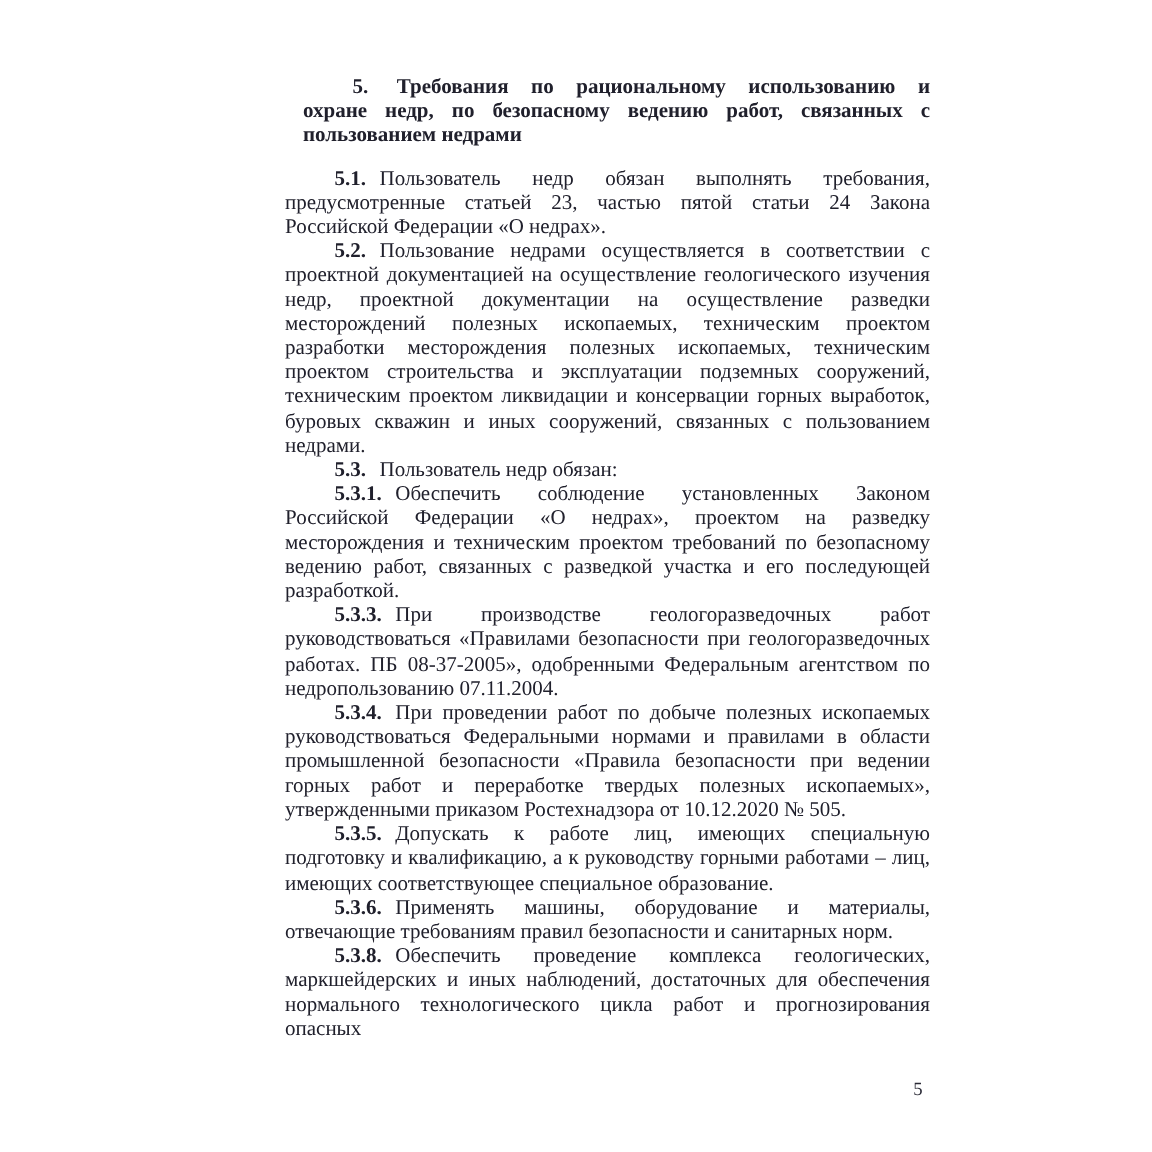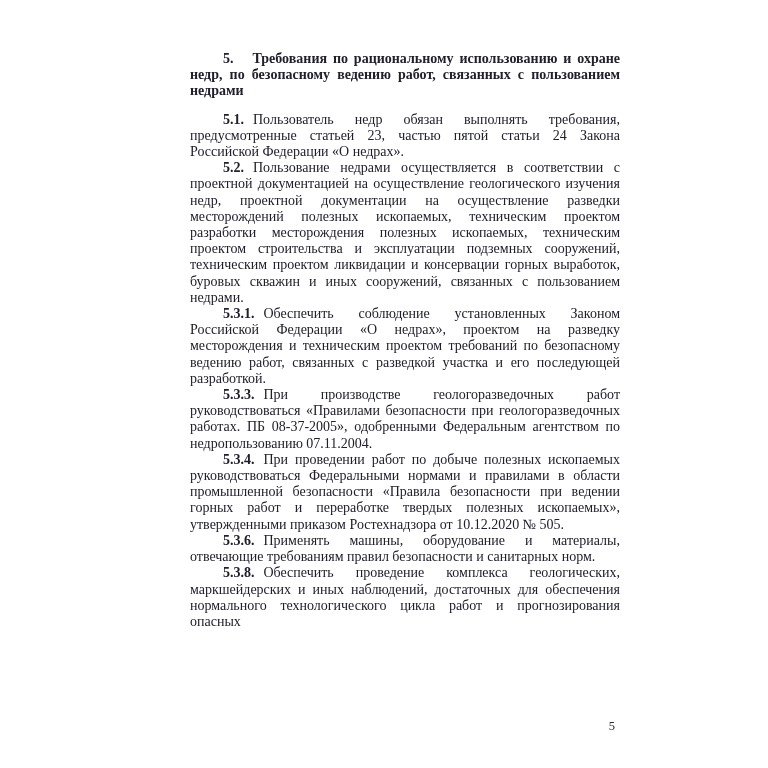--- a/index.html
+++ b/index.html
@@ -20,21 +20,21 @@
     left: 190px;
     top: 51px;
     width: 430px;
     font-size: 14px;
     line-height: 16.2px;
     text-align: justify;
     color: #20202c;
   }
   .heading {
     font-weight: 700;
-    margin: 0 0 12px 0;
+    margin: 0 0 12px 12px;
     text-indent: 33px;
   }
   .para {
     margin: 0;
     text-indent: 33px;
   }
   .num {
     font-weight: 700;
     white-space: nowrap;
   }
@@ -53,28 +53,30 @@
 
 <div class="page">
   <div class="content">
 
     <p class="heading"><span class="num">5.</span><span>Требования по рациональному использованию и охране недр, по безопасному ведению работ, связанных с пользованием недрами</span></p>
 
     <p class="para"><span class="num">5.1.</span><span>Пользователь недр обязан выполнять требования, предусмотренные статьей 23, частью пятой статьи 24 Закона Российской Федерации «О недрах».</span></p>
 
     <p class="para"><span class="num">5.2.</span><span>Пользование недрами осуществляется в соответствии с проектной документацией на осуществление геологического изучения недр, проектной документации на осуществление разведки месторождений полезных ископаемых, техническим проектом разработки месторождения полезных ископаемых, техническим проектом строительства и эксплуатации подземных сооружений, техническим проектом ликвидации и консервации горных выработок, буровых скважин и иных сооружений, связанных с пользованием недрами.</span></p>
 
+    <p class="para"><span class="num">5.3.</span><span>Пользователь недр обязан:</span></p>
 
     <p class="para"><span class="num">5.3.1.</span><span>Обеспечить соблюдение установленных Законом Российской Федерации «О недрах», проектом на разведку месторождения и техническим проектом требований по безопасному ведению работ, связанных с разведкой участка и его последующей разработкой.</span></p>
 
 
     <p class="para"><span class="num">5.3.3.</span><span>При производстве геологоразведочных работ руководствоваться «Правилами безопасности при геологоразведочных работах. ПБ 08-37-2005», одобренными Федеральным агентством по недропользованию 07.11.2004.</span></p>
 
     <p class="para"><span class="num">5.3.4.</span><span>При проведении работ по добыче полезных ископаемых руководствоваться Федеральными нормами и правилами в области промышленной безопасности «Правила безопасности при ведении горных работ и переработке твердых полезных ископаемых», утвержденными приказом Ростехнадзора от 10.12.2020 № 505.</span></p>
 
+    <p class="para"><span class="num">5.3.5.</span><span>Допускать к работе лиц, имеющих специальную подготовку и квалификацию, а к руководству горными работами – лиц, имеющих соответствующее специальное образование.</span></p>
 
     <p class="para"><span class="num">5.3.6.</span><span>Применять машины, оборудование и материалы, отвечающие требованиям правил безопасности и санитарных норм.</span></p>
 
 
     <p class="para"><span class="num">5.3.8.</span><span>Обеспечить проведение комплекса геологических, маркшейдерских и иных наблюдений, достаточных для обеспечения нормального технологического цикла работ и прогнозирования опасных</span></p>
 
   </div>
 
   <div class="page-number">5</div>
 </div>

